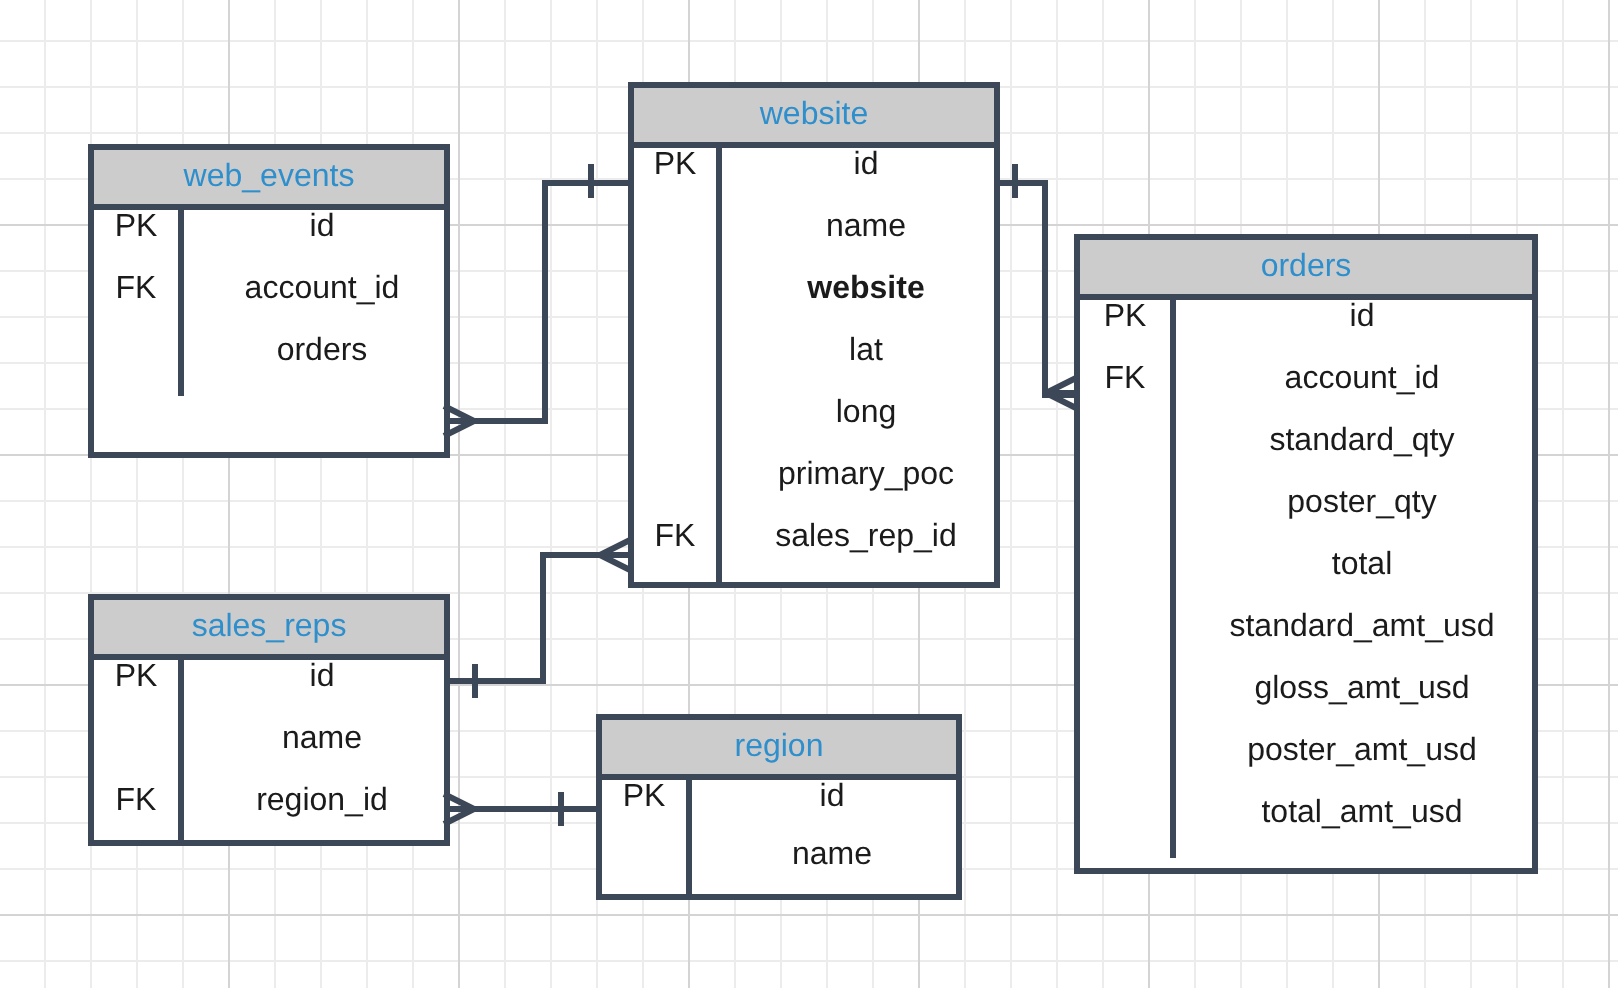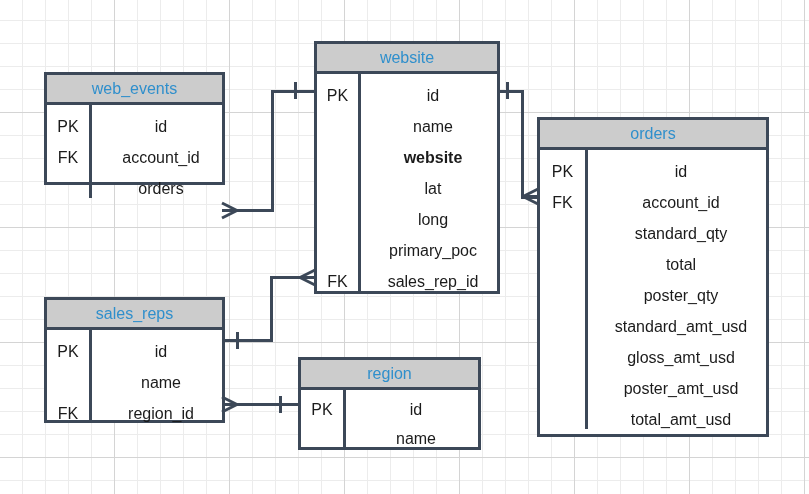--- a/index.html
+++ b/index.html
@@ -55,21 +55,21 @@
     top: 0;
     bottom: 0;
     border-right: 3px solid #3c4858;
     box-sizing: border-box;
   }
   .rows {
     position: relative;
   }
   .row {
     display: flex;
-    align-items: flex-end;
+    align-items: flex-start;
     box-sizing: border-box;
   }
   .row .rkey {
     box-sizing: border-box;
     flex: 0 0 auto;
     text-align: center;
     color: #1b1b1b;
     font-size: 16px;
     white-space: nowrap;
   }
@@ -150,21 +150,21 @@
   <div>
     <div class="conn h" style="left:231px; top:403px; width:70px;"></div>
     <div class="tick" style="left:279px; top:396px;"></div>
     <div class="crow" style="left:221px; top:395px;">
       <svg width="17" height="19" viewBox="0 0 17 19">
         <path d="M1,2 L16,9.5 M1,9.5 L16,9.5 M1,17 L16,9.5" stroke="#3c4858" stroke-width="3" fill="none"></path>
       </svg>
     </div>
   </div>
 
-  <div class="entity" style="left:44px; top:72px; width:181px; height:113px;">
+  <div class="entity" style="left:44px; top:72px; width:181px; height:157px;">
     <div class="entity-header">web_events</div>
     <div class="entity-body">
       <div class="key-col" style="width:45px;"></div>
       <div class="rows">
         <div class="row" style="height:31px;">
           <span class="rkey" style="width:42px;">PK</span>
           <span class="rname">id</span>
         </div>
         <div class="row" style="height:31px;">
           <span class="rkey" style="width:42px;">FK</span>
@@ -227,25 +227,25 @@
         <div class="row" style="height:31px;">
           <span class="rkey" style="width:45px;">FK</span>
           <span class="rname">account_id</span>
         </div>
         <div class="row" style="height:31px;">
           <span class="rkey" style="width:45px;"></span>
           <span class="rname">standard_qty</span>
         </div>
         <div class="row" style="height:31px;">
           <span class="rkey" style="width:45px;"></span>
+          <span class="rname">poster_qty</span>
+        </div>
+        <div class="row" style="height:31px;">
+          <span class="rkey" style="width:45px;"></span>
           <span class="rname">total</span>
-        </div>
-        <div class="row" style="height:31px;">
-          <span class="rkey" style="width:45px;"></span>
-          <span class="rname">poster_qty</span>
         </div>
         <div class="row" style="height:31px;">
           <span class="rkey" style="width:45px;"></span>
           <span class="rname">standard_amt_usd</span>
         </div>
         <div class="row" style="height:31px;">
           <span class="rkey" style="width:45px;"></span>
           <span class="rname">gloss_amt_usd</span>
         </div>
         <div class="row" style="height:31px;">

